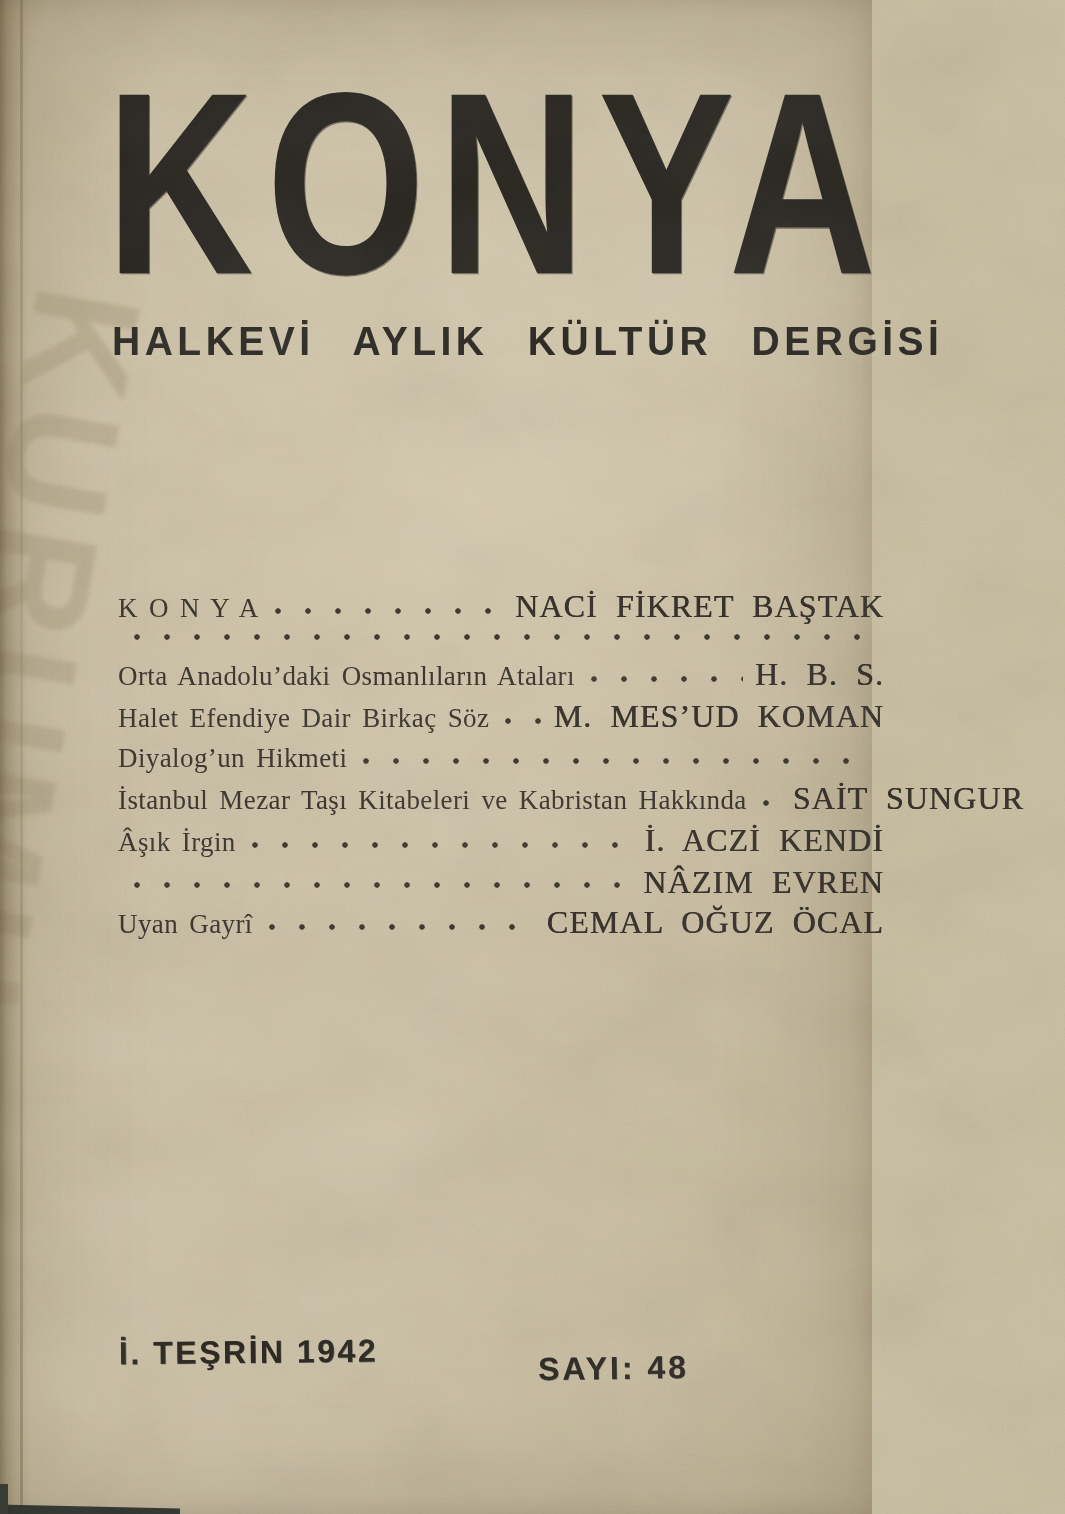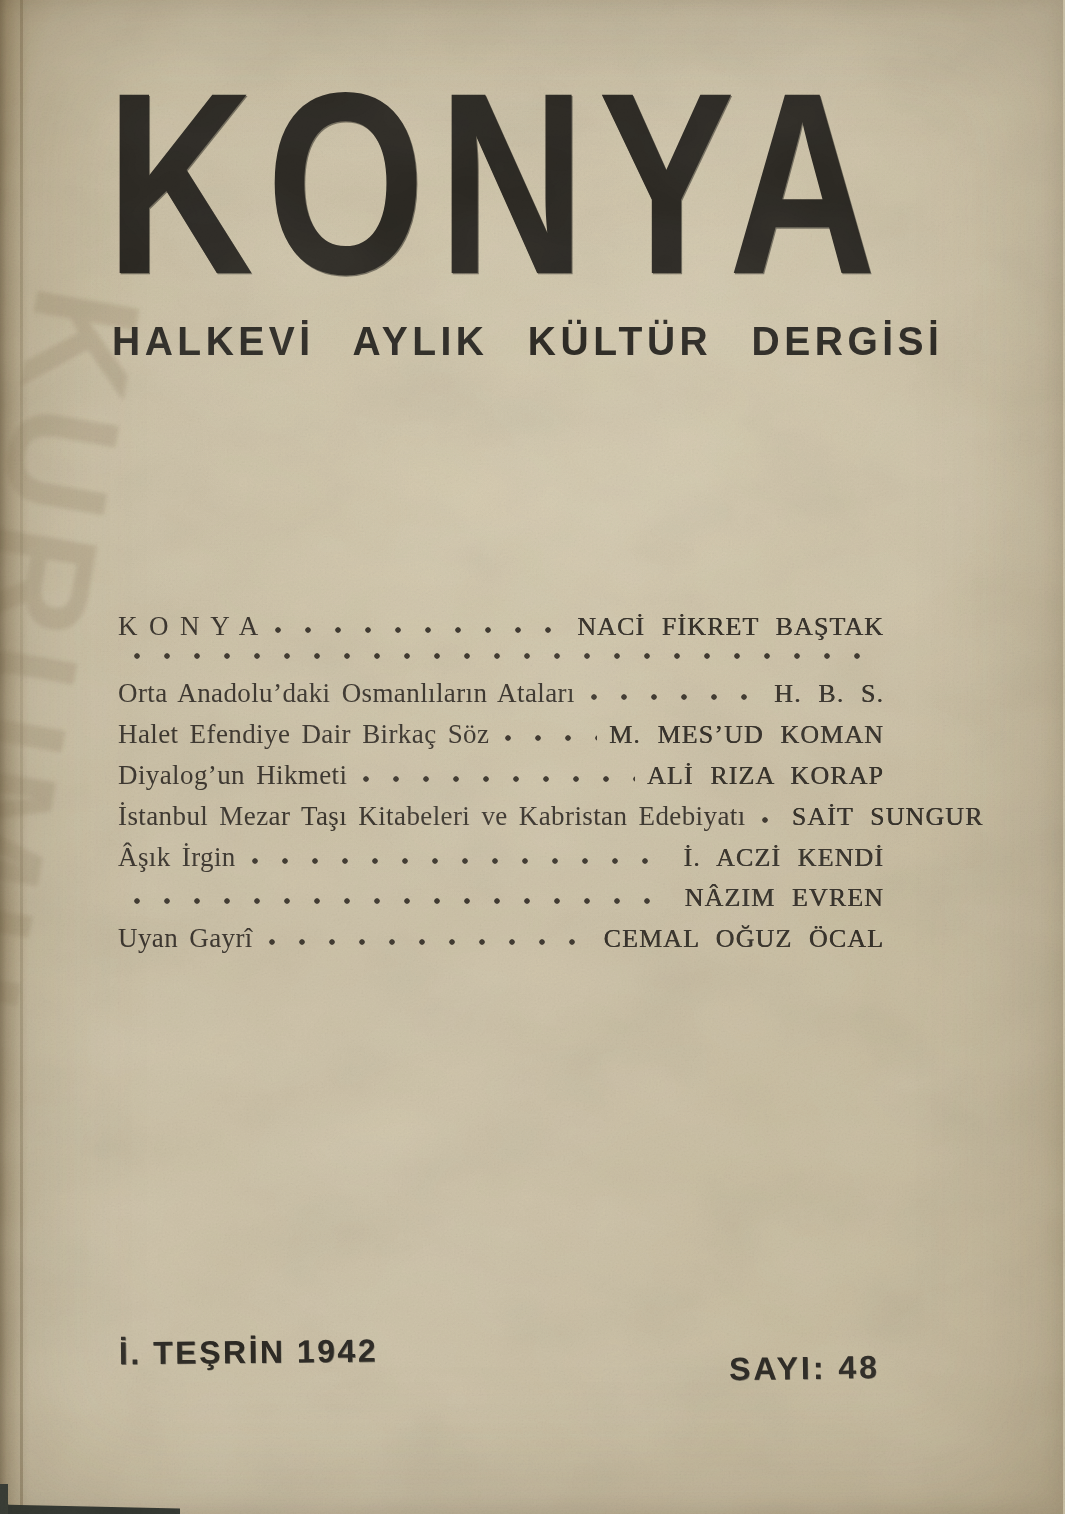--- a/index.html
+++ b/index.html
@@ -6,21 +6,21 @@
     margin: 0;
     padding: 0;
     width: 1065px;
     height: 1514px;
     overflow: hidden;
     background: #cac0a3;
   }
 
   .page {
     position: relative;
-    width: 1063px;
+    width: 872px;
     height: 1514px;
     background:
       radial-gradient(ellipse 900px 700px at 62% 30%, rgba(224,214,188,0.45), rgba(224,214,188,0) 70%),
       linear-gradient(104deg, #b4a584 0%, #c7bb9e 4%, #cdc2a6 14%, #cfc4a9 52%, #c7bb9e 88%, #c2b596 100%);
     box-shadow:
       inset 0 0 140px rgba(96,80,52,0.30),
       inset 0 0 22px rgba(96,80,52,0.18);
     font-family: "Liberation Serif", serif;
   }
 
@@ -116,21 +116,21 @@
     color: #2b2822;
     transform: scaleY(1.06);
     transform-origin: left top;
     white-space: nowrap;
   }
 
   
   .toc {
     position: absolute;
     left: 118px;
-    top: 612px;
+    top: 592px;
     width: 766px;
   }
   .toc-row {
     display: flex;
     align-items: baseline;
     line-height: 28px;
     margin-bottom: 12px;
     color: #38322a;
   }
   .toc-title {
@@ -142,21 +142,21 @@
   .leader {
     flex: 1;
     align-self: flex-end;
     height: 8px;
     margin: 0 12px 6px 16px;
     background: radial-gradient(circle at 3px 3px, rgba(52,46,37,0.95) 2.4px, rgba(52,46,37,0) 3.1px) repeat-x left top;
     background-size: 30px 7px;
     min-width: 18px;
   }
   .toc-author {
-    font-size: 26px;
+    font-size: 32px;
     letter-spacing: 1.1px;
     word-spacing: 9px;
     white-space: nowrap;
     color: #332e26;
     text-shadow: 0.4px 0 0 currentColor;
     text-align: right;
   }
 
   
   .issue-date {
@@ -214,25 +214,24 @@
 
     <div class="toc-row">
       <span class="toc-title">Halet Efendiye Dair Birkaç Söz</span>
       <span class="leader"></span>
       <span class="toc-author">M. MES’UD KOMAN</span>
     </div>
 
     <div class="toc-row">
       <span class="toc-title">Diyalog’un Hikmeti</span>
       <span class="leader"></span>
-      <span class="toc-author">ALİ RIZA KORAP</span>
-    </div>
-
-    <div class="toc-row">
-      <span class="toc-title">İstanbul Mezar Taşı Kitabeleri ve Kabristan Edebiyatı</span>
+    </div>
+
+    <div class="toc-row">
+      <span class="toc-title">İstanbul Mezar Taşı Kitabeleri ve Kabristan Hakkında</span>
       <span class="leader"></span>
       <span class="toc-author">SAİT SUNGUR</span>
     </div>
 
 
 
     <div class="toc-row">
       <span class="toc-title">Âşık İrgin</span>
       <span class="leader"></span>
       <span class="toc-author">İ. ACZİ KENDİ</span>

